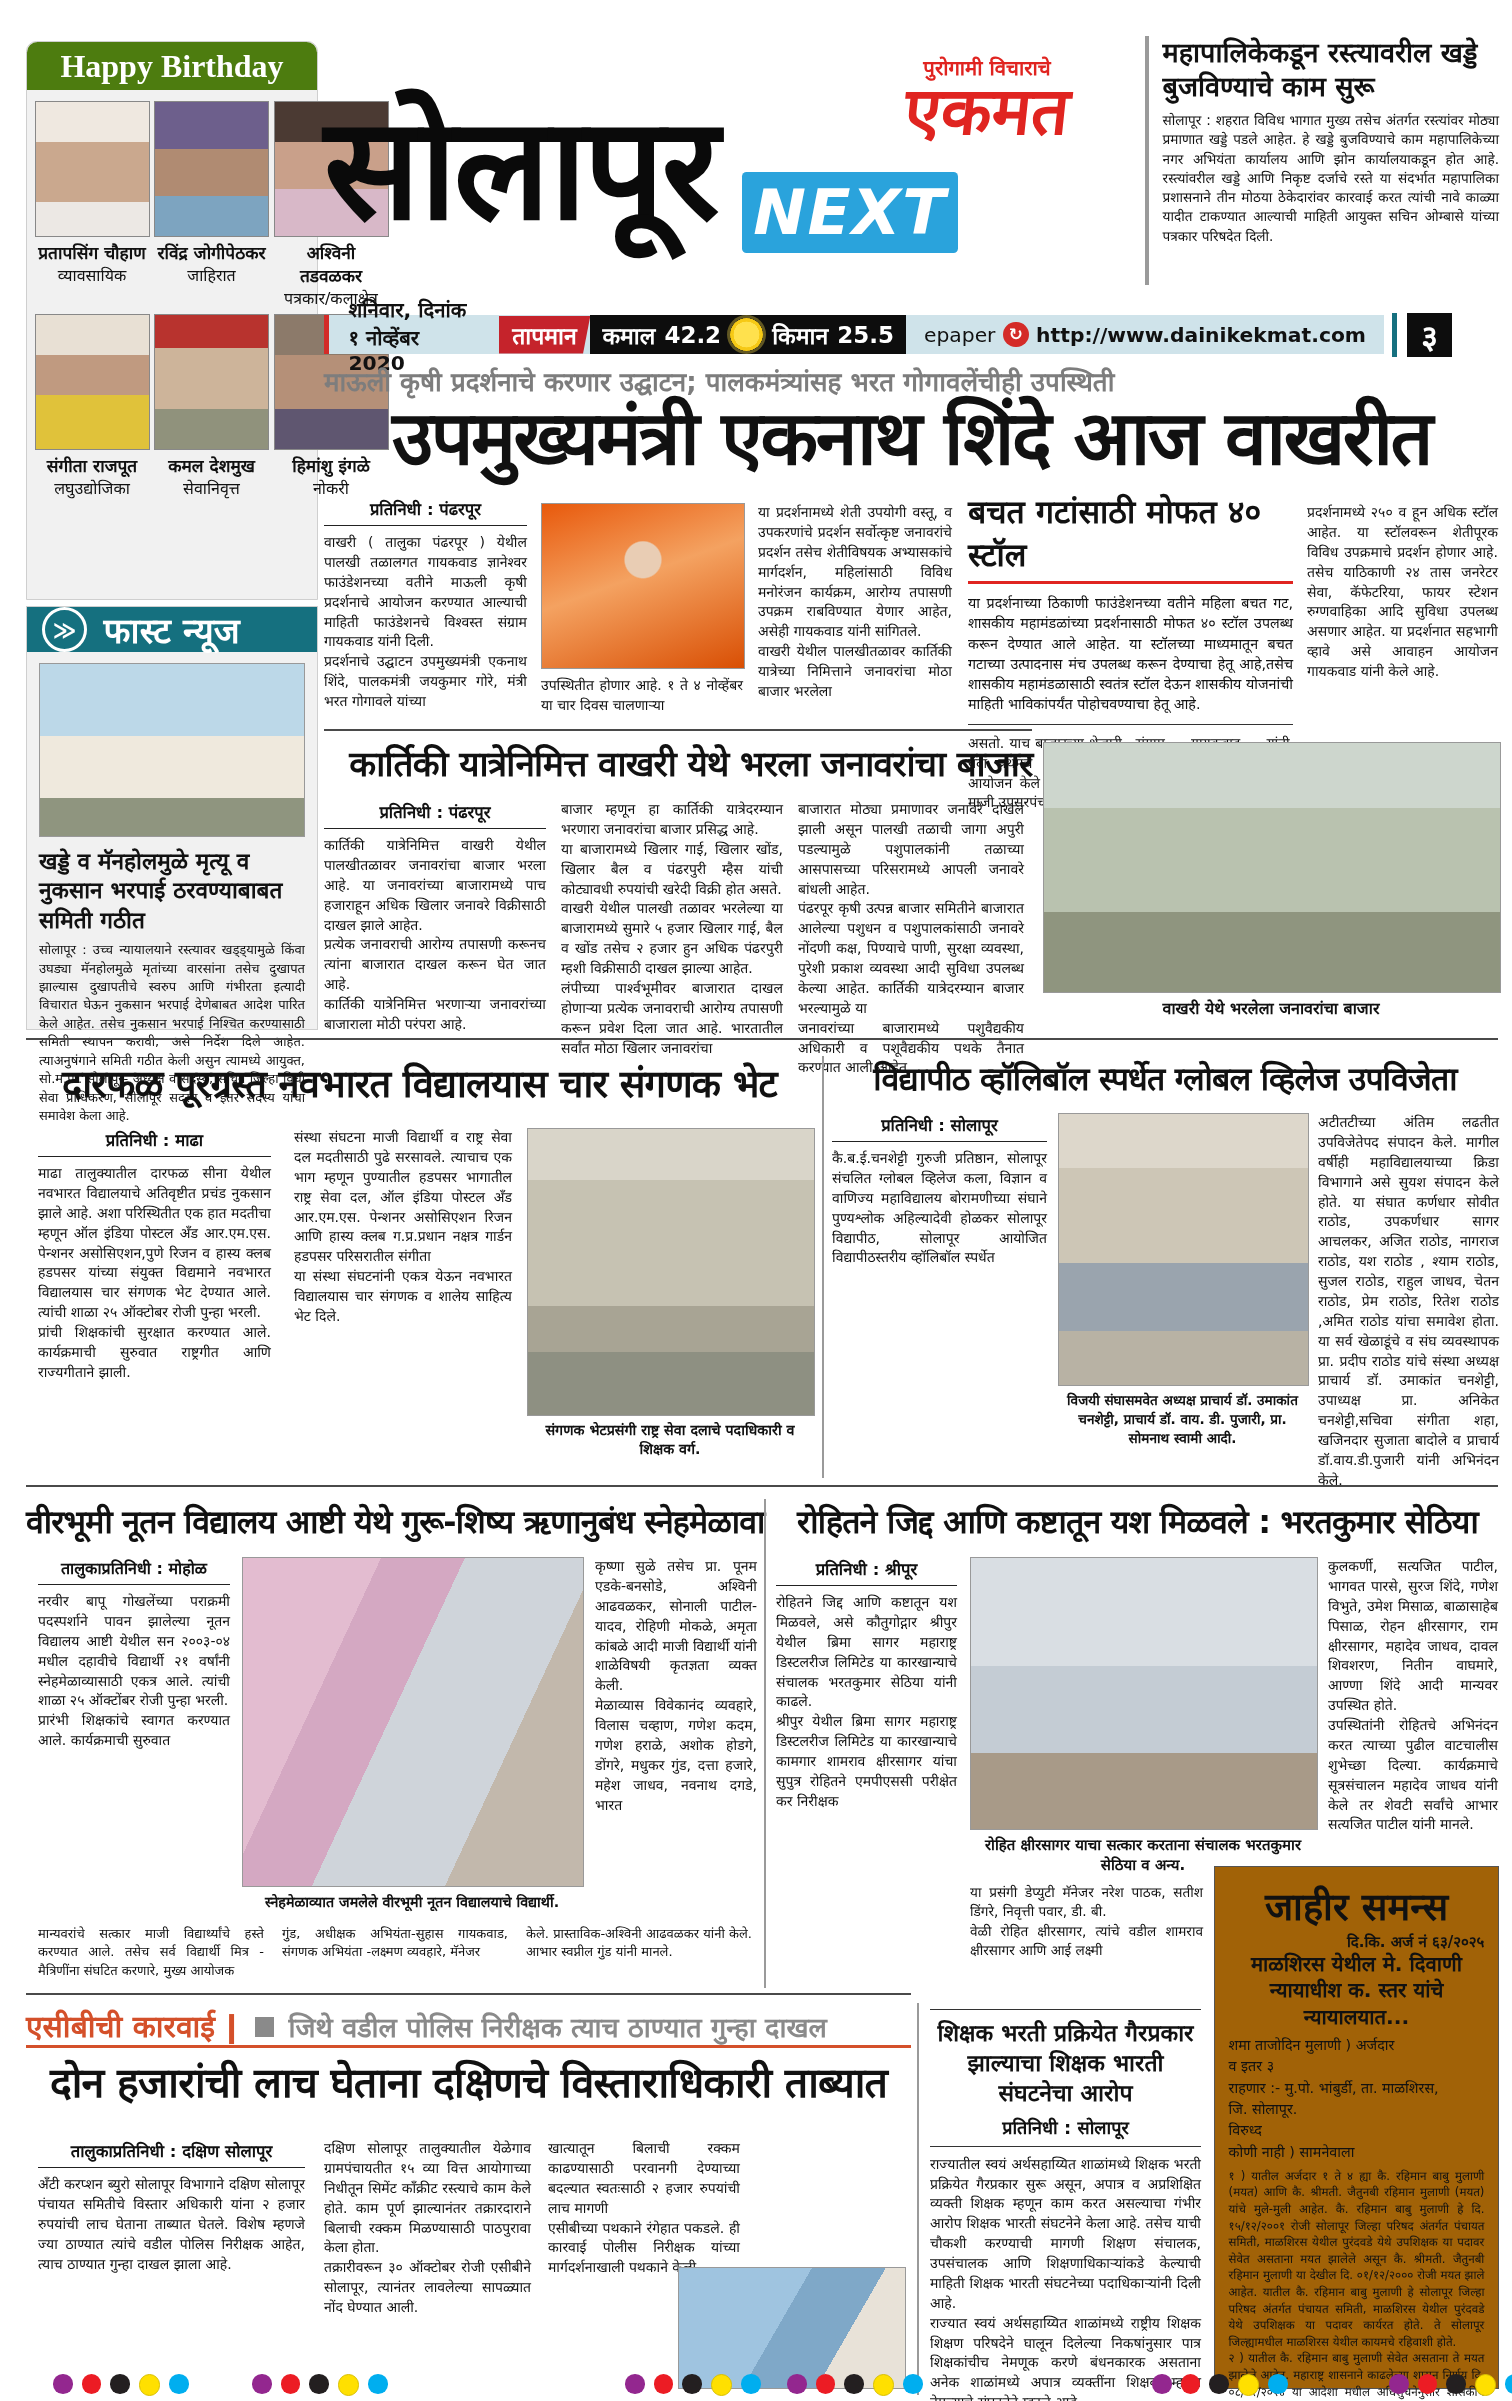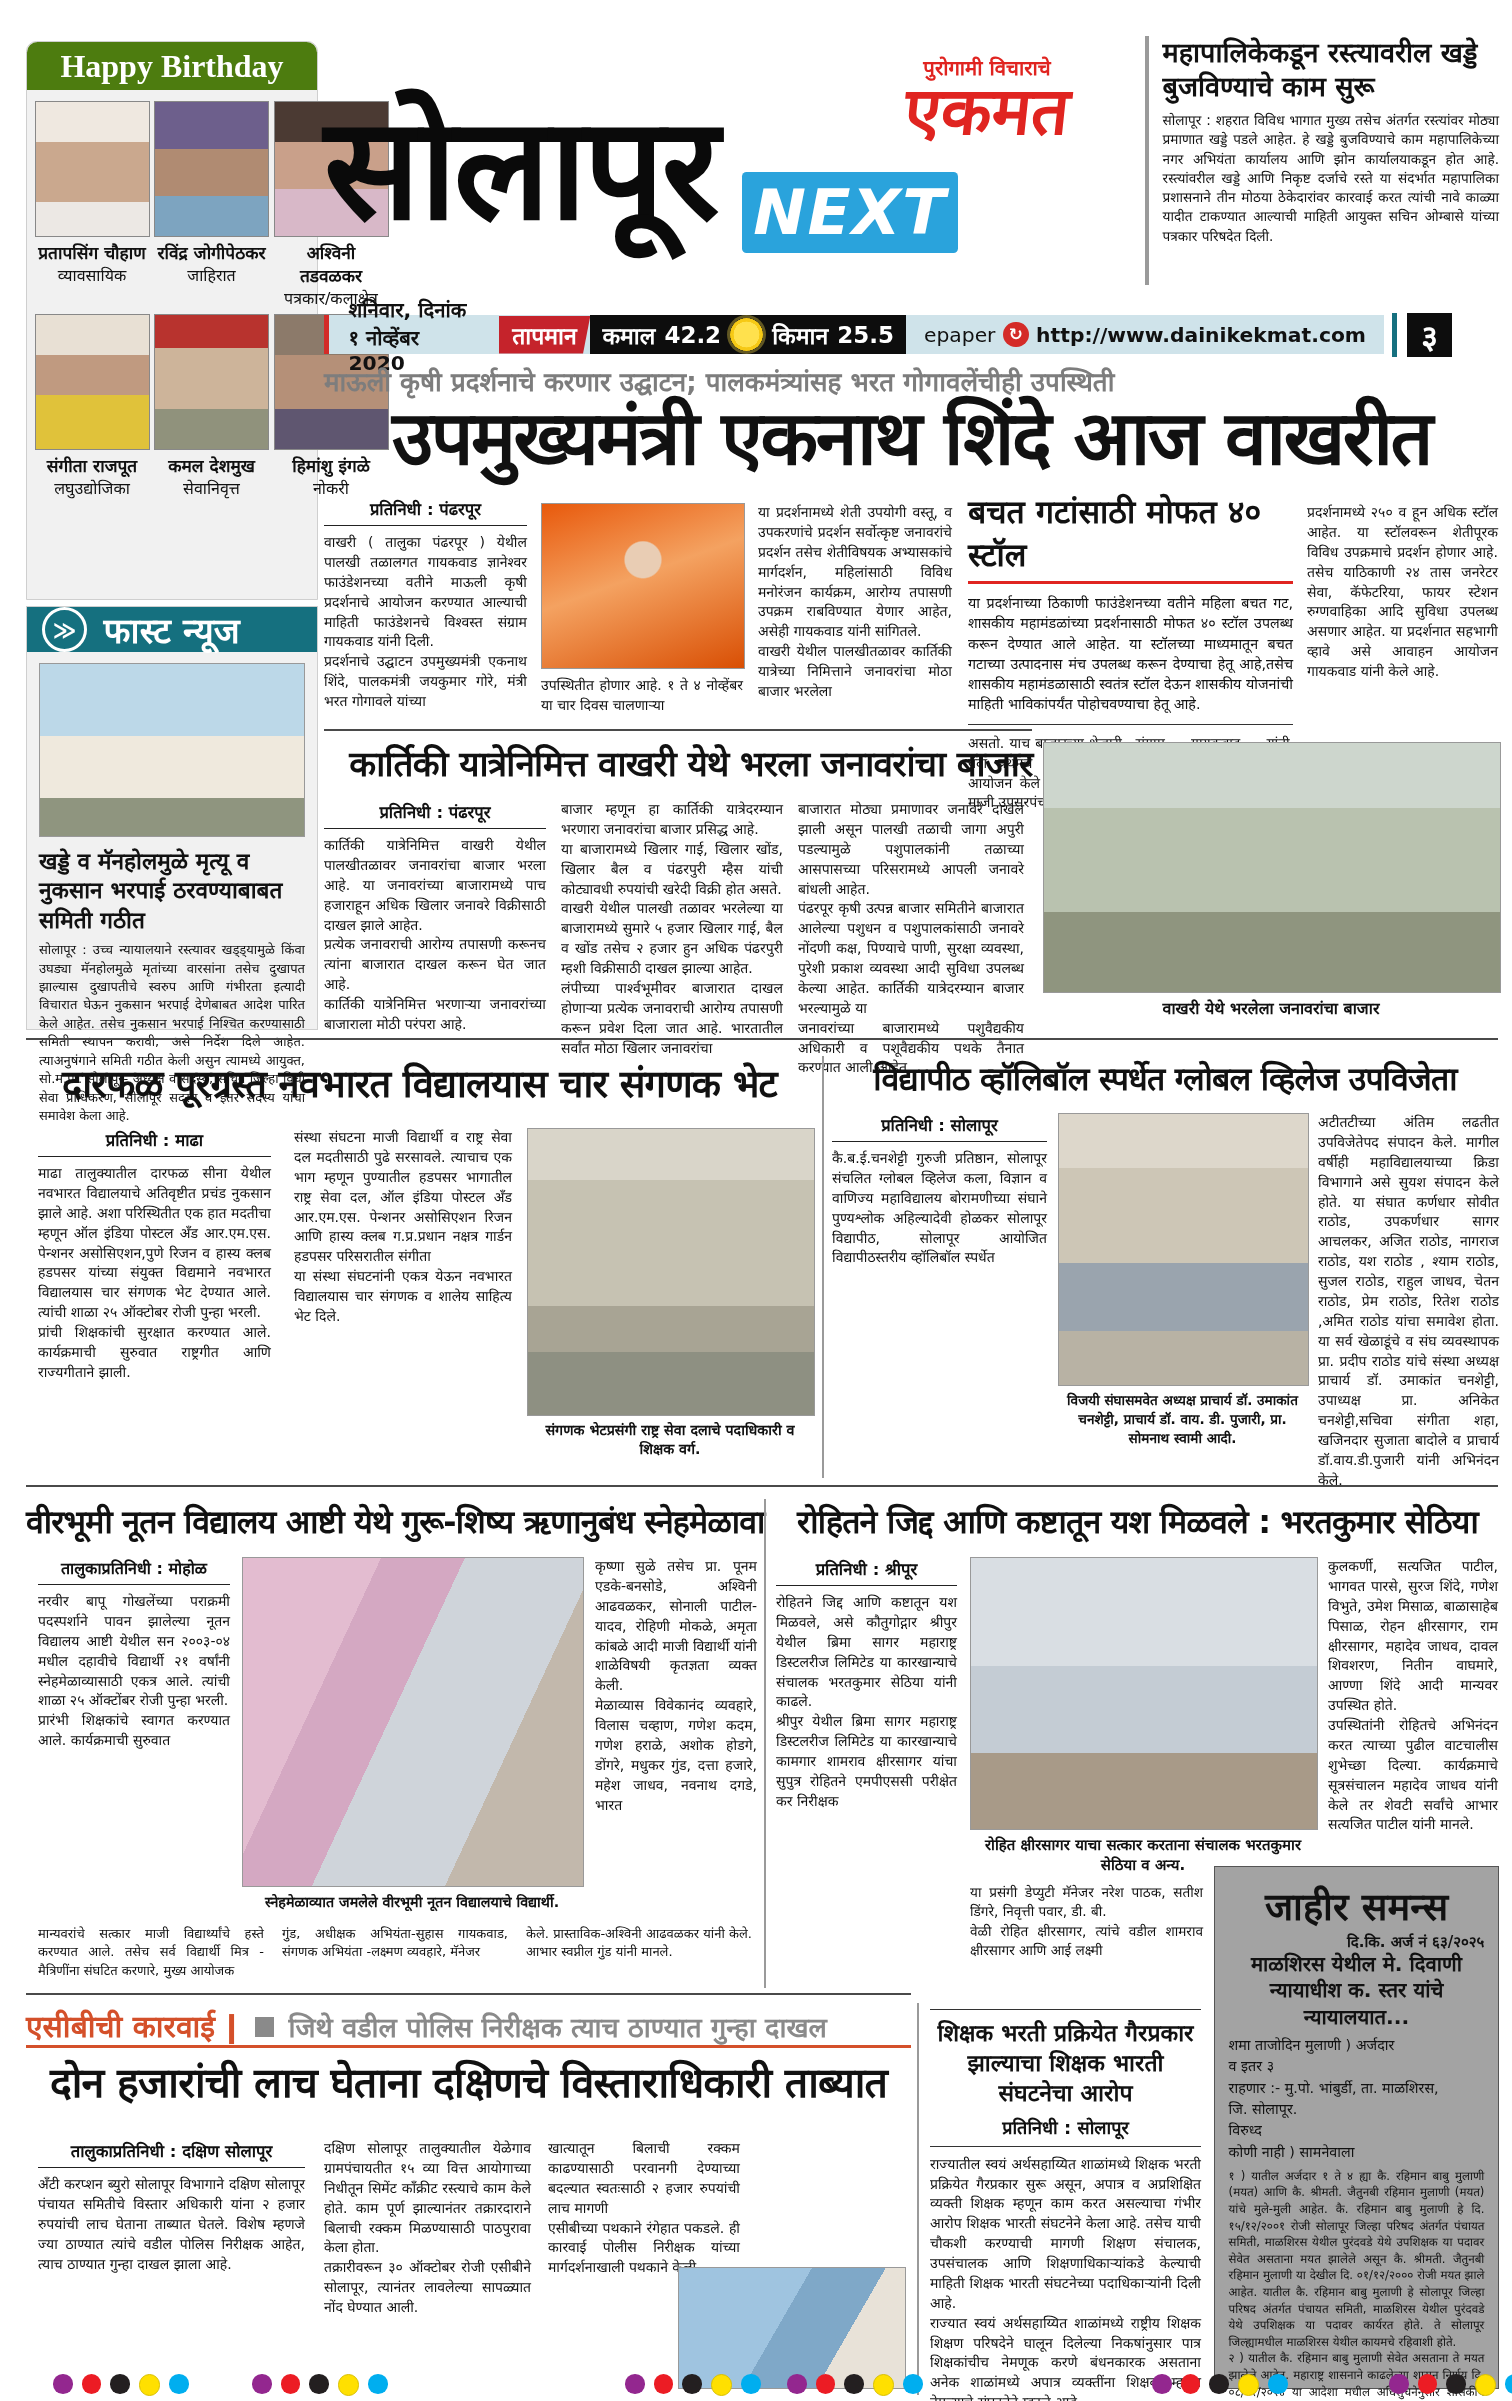--- a/index.html
+++ b/index.html
@@ -41,21 +41,21 @@
   
   .kicker{color:#7d7d7d;font-weight:bold;font-size:26px;text-align:left;white-space:nowrap;}
   .mainhead{font-weight:bold;font-size:75px;text-align:center;white-space:nowrap;letter-spacing:-2.3px;line-height:1.05;}
   .h2{font-weight:bold;text-align:center;white-space:nowrap;letter-spacing:-0.8px;}
   .subhead{font-weight:bold;font-size:32px;}
   .redline{height:3px;background:#e02420;margin:6px 0 9px 0;}
   .acb-label{color:#d4502a;font-weight:bold;font-size:30px;}
   .acb-strap{color:#8a8a8a;font-weight:bold;font-size:27px;}
   .sq{display:inline-block;width:19.6px;height:19.6px;background:#8a8a8a;margin:0 10.5px;}
   
-  .summons{border:1.5px solid #555;padding:12px 13.6px;box-sizing:border-box;background:#a3a3a3;}
+  .summons{border:1.5px solid #555;padding:12px 13.6px;box-sizing:border-box;background:#a16207;}
   .sum-title{font-weight:bold;font-size:38px;text-align:center;}
   .sum-ref{font-size:15px;text-align:right;font-weight:bold;}
   .sum-court{font-weight:bold;font-size:20.3px;text-align:center;line-height:1.3;}
   .sum-party{font-size:14.3px;line-height:1.5;white-space:pre-line;}
   .sum-body{font-size:11.7px;line-height:1.42;text-align:justify;white-space:pre-line;}
   .dots{display:flex;gap:9px;}
   .dot{width:19.6px;height:19.6px;border-radius:50%;display:inline-block;}
   .d1{background:#93278f}.d2{background:#ec1c24}.d3{background:#231f20}.d4{background:#ffe000;border:0.8px solid #d9c000}.d5{background:#00aeef}
   .epaper-icon{width:25.6px;height:25.6px;border-radius:50%;background:#d42b28;color:#fff;display:inline-flex;align-items:center;justify-content:center;font-size:16.6px;font-weight:bold;}
 </style>

